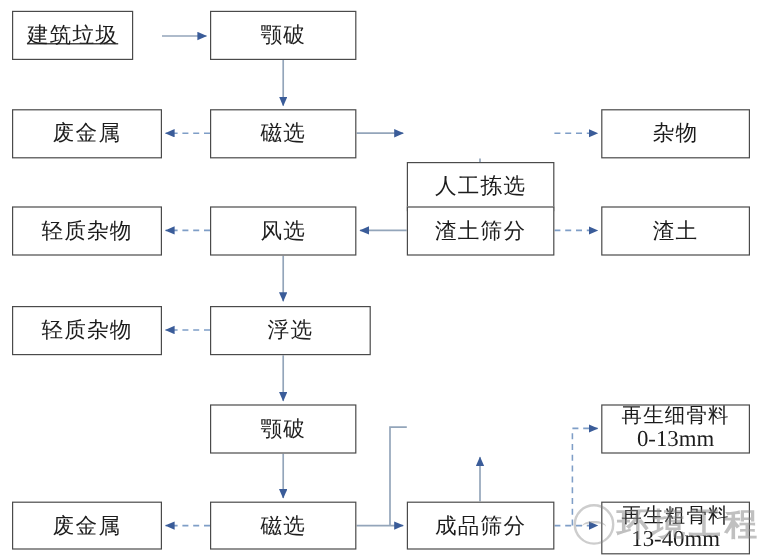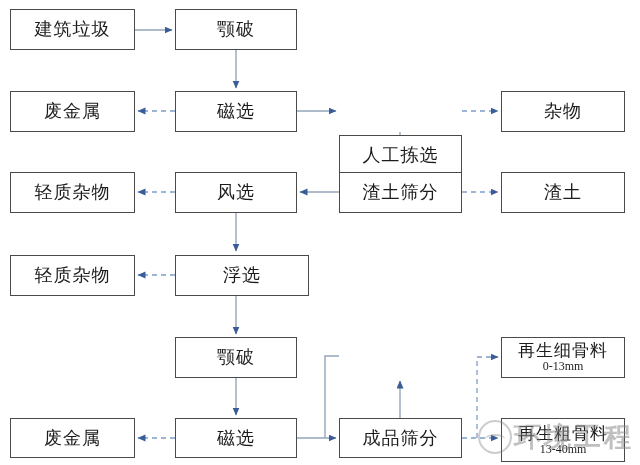--- a/index.html
+++ b/index.html
@@ -22,21 +22,21 @@
     border:1px solid var(--border);
     background:#fff;
     display:flex;flex-direction:column;align-items:center;justify-content:center;
     color:var(--ink);
     font-size:18px;
     letter-spacing:1px;
     line-height:1.12;
     box-sizing:border-box;
     text-align:center;
   }
-  .node .sub{font-size:12px;letter-spacing:0;}
+  .node .sub{font-size:19px;letter-spacing:0;}
   .two-line{font-size:17px;}
   .watermark{
     position:absolute;left:478px;top:412px;width:162px;height:50px;
     display:flex;align-items:center;
     pointer-events:none;
   }
   .wm-circle{
     width:34px;height:34px;border:2px solid var(--wm);border-radius:50%;
     box-sizing:border-box;flex:0 0 auto;opacity:.8;
     position:relative;
@@ -80,21 +80,21 @@
       <line x1="462" y1="111" x2="498" y2="111" marker-end="url(#ah)"></line>
       <line x1="175" y1="192" x2="138" y2="192" marker-end="url(#ah)"></line>
       <line x1="462" y1="192" x2="498" y2="192" marker-end="url(#ah)"></line>
       <line x1="175" y1="275" x2="138" y2="275" marker-end="url(#ah)"></line>
       <line x1="175" y1="438" x2="138" y2="438" marker-end="url(#ah)"></line>
       <line x1="462" y1="438" x2="498" y2="438" marker-end="url(#ah)"></line>
       <path d="M477,438 L477,357 L498,357" marker-end="url(#ah)"></path>
     </g>
   </svg>
 
-  <div class="node" style="left:10px;top:9px;width:125px;height:41px;">
+  <div class="node" style="left:10px;top:9px;width:101px;height:41px;text-decoration:underline;">
     <span>建筑垃圾</span>
   </div>
   <div class="node" style="left:175px;top:9px;width:122px;height:41px;">
     <span>颚破</span>
   </div>
 
   <div class="node" style="left:10px;top:91px;width:125px;height:41px;">
     <span>废金属</span>
   </div>
   <div class="node" style="left:175px;top:91px;width:122px;height:41px;">

